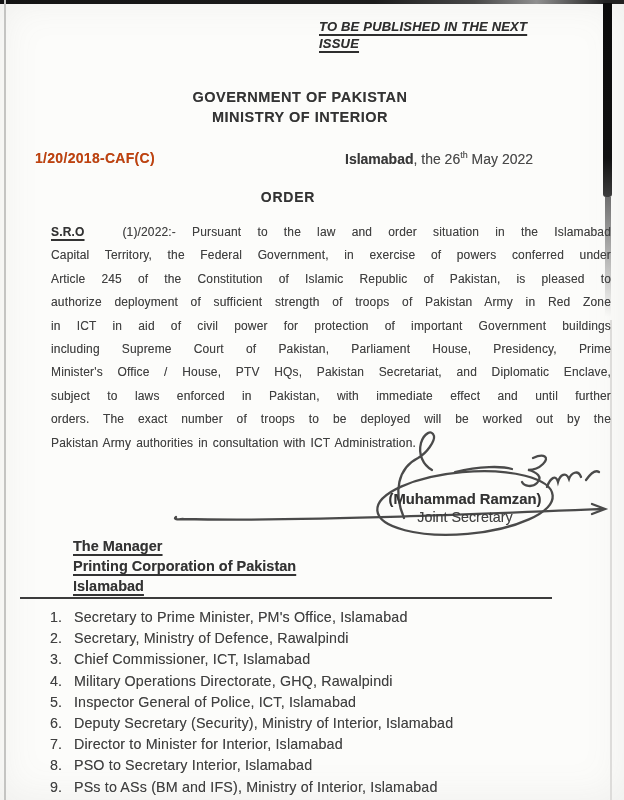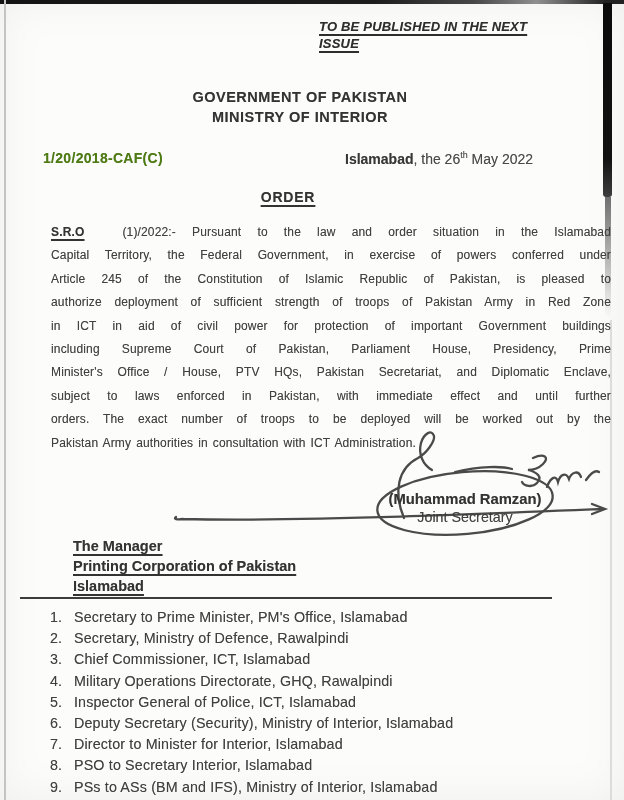--- a/index.html
+++ b/index.html
@@ -23,28 +23,28 @@
 
   .gazette{position:absolute;left:319px;top:19px;width:240px;
     font-size:13px;font-weight:bold;font-style:italic;line-height:16.5px;
     color:#2e2e2e;letter-spacing:.2px;}
   .gazette span{text-decoration:underline;text-decoration-thickness:1.5px;text-underline-offset:2.5px;}
 
   .org{position:absolute;left:20px;top:87px;width:560px;text-align:center;
     font-weight:bold;font-size:14.5px;letter-spacing:.5px;color:#333;line-height:20px;}
 
   .refrow{position:absolute;left:0;top:150px;width:624px;font-size:14px;}
-  .refno{position:absolute;left:35px;font-weight:bold;color:#4d7c0f;letter-spacing:.3px;margin-left:8px;}
+  .refno{position:absolute;left:35px;font-weight:bold;color:#c2410c;letter-spacing:.3px;}
   .dateline{position:absolute;left:345px;color:#4a4a4a;}
   .dateline b{color:#383838;}
   .dateline sup{font-size:9px;margin-top:12px;}
 
   .order-head{position:absolute;left:8px;top:189px;width:560px;text-align:center;
     font-weight:bold;font-size:14px;letter-spacing:.8px;color:#333;}
-  .order-head span{text-decoration:underline;text-decoration-thickness:1.5px;text-underline-offset:3px;}
+  .order-head span{text-decoration-thickness:1.5px;text-underline-offset:3px;}
 
   .body-par{position:absolute;left:33px;top:221px;width:560px;
     font-size:12px;color:#404040;word-spacing:1.5px;letter-spacing:.15px;margin-left:18px;}
   .bline{height:23.4px;line-height:23.4px;text-align:justify;text-align-last:justify;white-space:normal;}
   .bline.last{text-align-last:left;}
   .line1{display:flex;}
   .sro{font-weight:bold;text-decoration:underline;text-decoration-thickness:1.5px;
     text-underline-offset:3px;color:#333;margin-right:38px;flex:0 0 auto;}
   .line1 .rest{flex:1 1 auto;text-align:justify;text-align-last:justify;}
 

